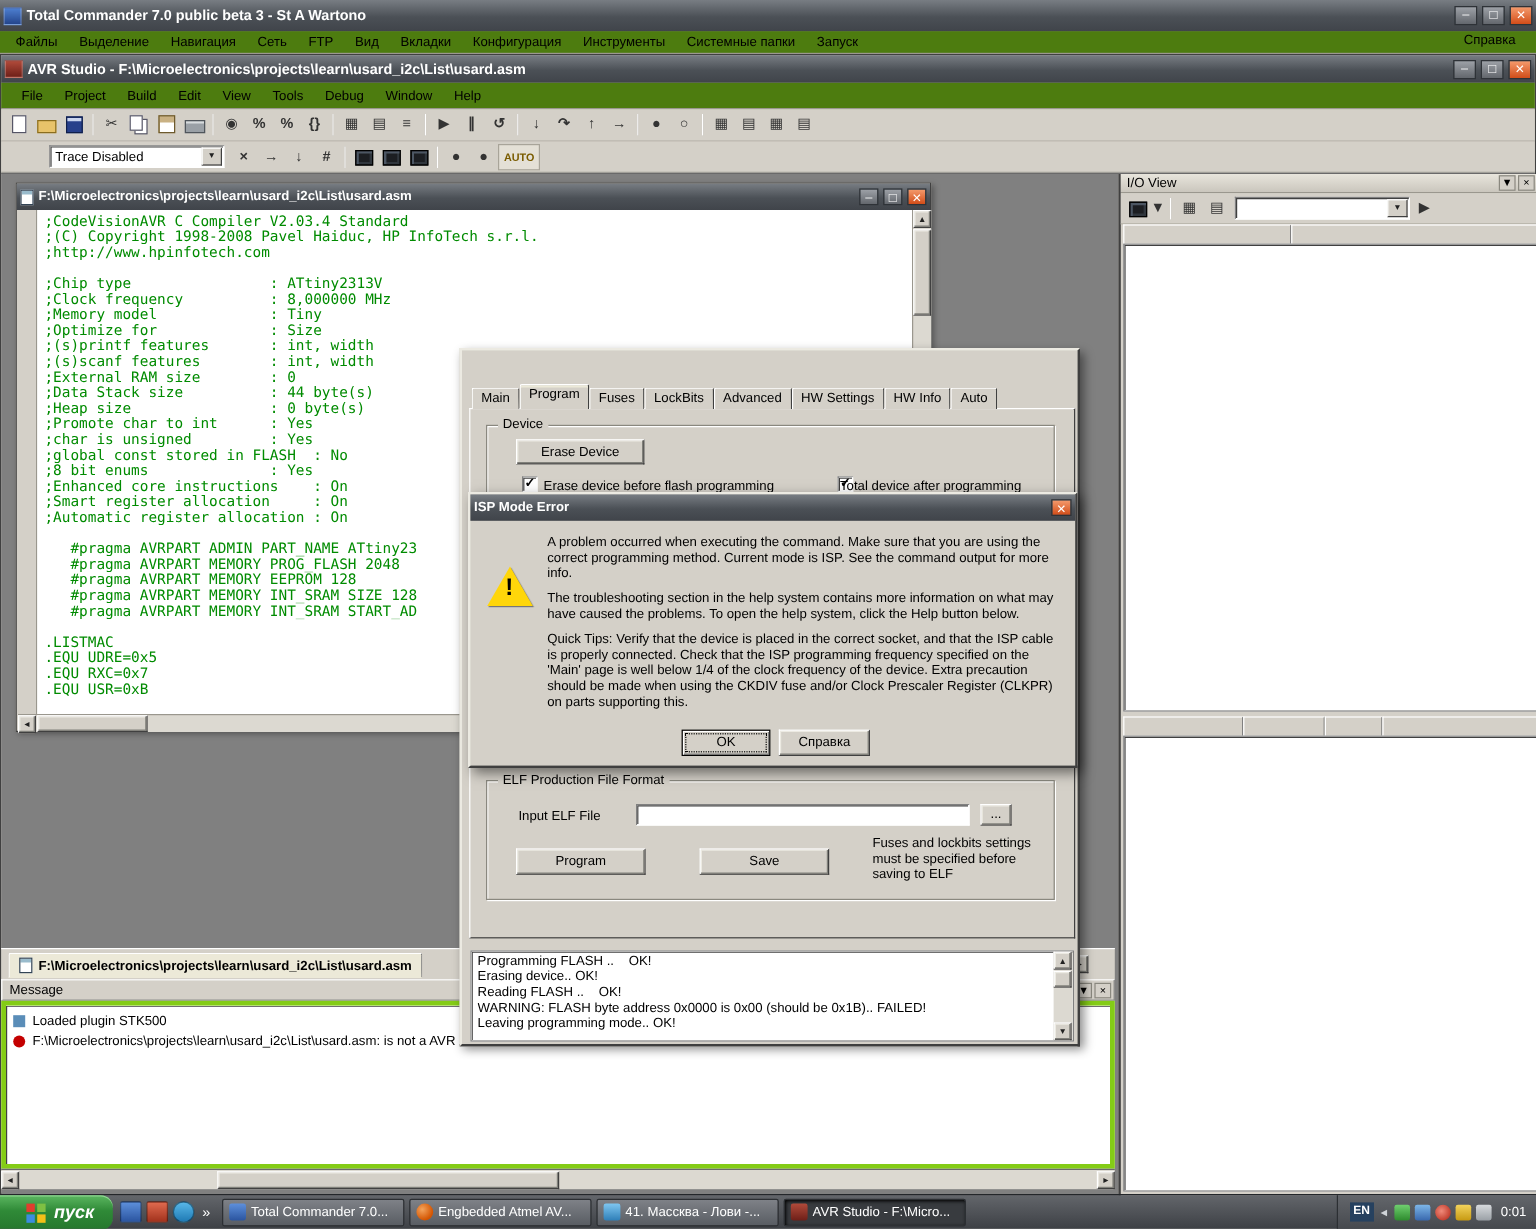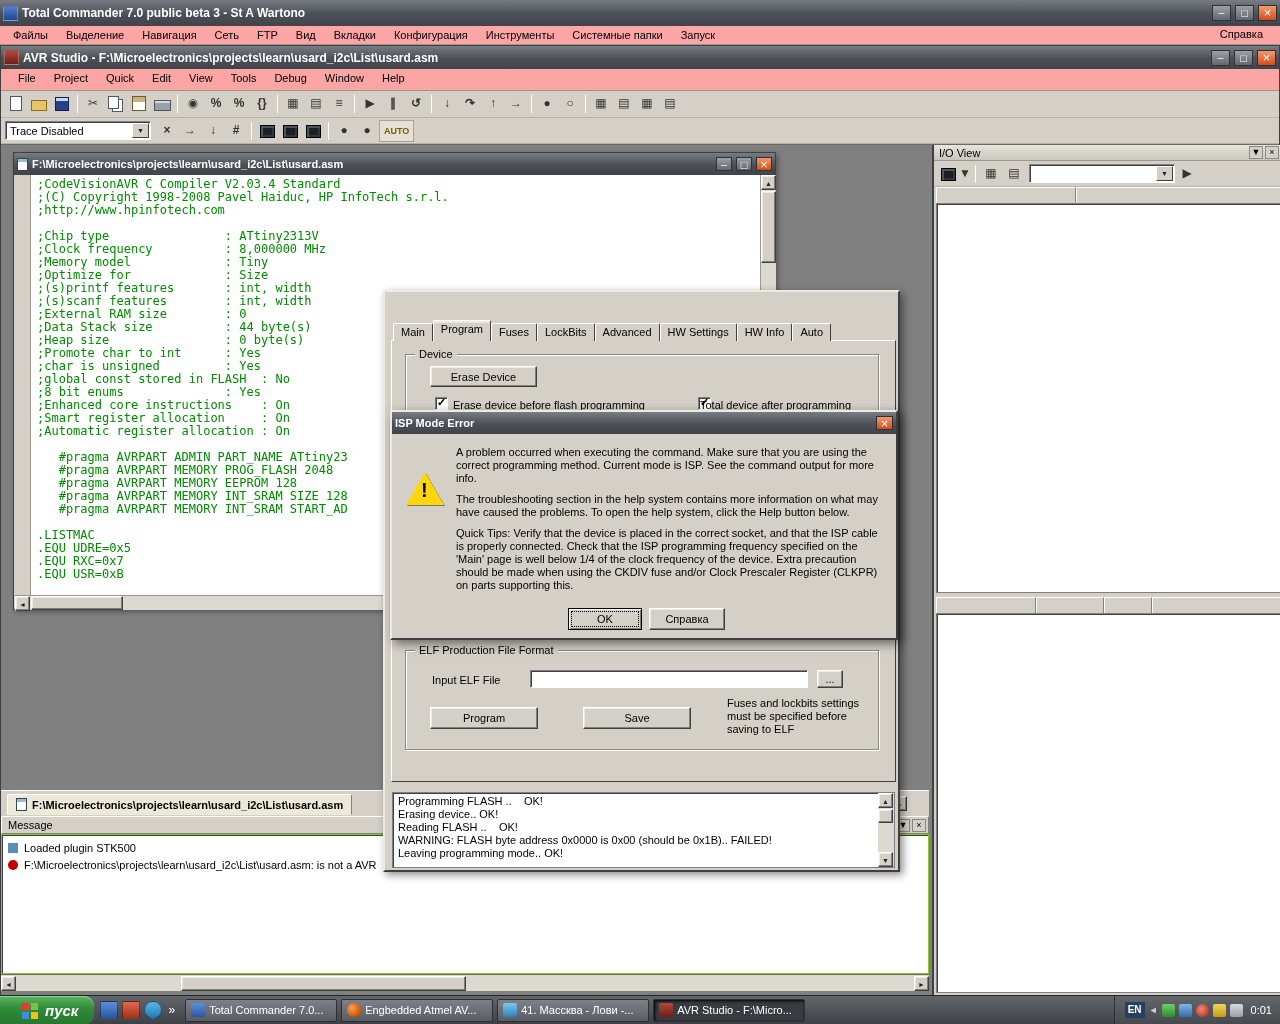--- a/index.html
+++ b/index.html
@@ -9,21 +9,21 @@
 
 .titlebar{background:linear-gradient(180deg,#787d83 0%,#4b5056 55%,#40444a 100%);color:#fff;display:flex;align-items:center;gap:4px;padding:0 3px;}
 .title-text{font-weight:bold;font-size:12px;white-space:nowrap;overflow:hidden;flex:1;}
 .appicon{width:15px;height:15px;flex:0 0 auto;border:1px solid rgba(255,255,255,.25);}
 .tbtn{width:19px;height:16px;flex:0 0 auto;background:linear-gradient(#9da1a7,#63676d);border:1px solid #2e3237;color:#fff;text-align:center;position:relative;}
 .tbtn::before{position:absolute;left:0;right:0;font-size:10px;line-height:15px;}
 .b-min::before{content:"_";top:-5px;}
 .b-max::before{content:"□";font-size:11px;top:0;}
 .b-close{background:linear-gradient(#f49a6c,#d24d19);}
 .b-close::before{content:"×";font-size:13px;top:-1px;}
-.menubar{background:#fca5a5;border-bottom:1px solid #9b988f;display:flex;align-items:flex-start;}
+.menubar{background:#4d7c0f;border-bottom:1px solid #9b988f;display:flex;align-items:center;}
 .mi{display:inline-block;padding:3px 9px;white-space:nowrap;}
 .toolbar{display:flex;align-items:center;padding:2px 4px;background:#d4d0c8;border-bottom:1px solid #b5b2a9;gap:1px;}
 .tsep{width:1px;height:18px;background:#98958c;border-right:1px solid #fff;margin:0 3px;}
 .tb{width:22px;height:22px;flex:0 0 auto;position:relative;text-align:center;}
 .tb[class*="t-"]::before{font-size:12px;line-height:20px;color:#333;}
 
 .s-page::before{content:"";display:block;width:10px;height:13px;background:#fff;border:1px solid #556;margin:3px auto;}
 .s-folder::before{content:"";display:block;width:14px;height:9px;background:#e8c36a;border:1px solid #8a6d1f;margin:7px auto 0;}
 .s-disk::before{content:"";display:block;width:12px;height:12px;background:#27408b;border:1px solid #101f4a;margin:4px auto;box-shadow:inset 0 3px 0 #c9d4ee;}
 .s-copy::before{content:"";display:block;width:9px;height:11px;background:#fff;border:1px solid #556;margin:3px 8px 0 3px;box-shadow:4px 3px 0 -1px #fff,4px 3px 0 0 #556;}
@@ -51,21 +51,21 @@
 .t-hash::before{content:"#";font-weight:bold;}
 .t-ledr::before{content:"●";color:#c23418;}
 .t-ledg::before{content:"●";color:#2e9e38;}
 .t-go::before{content:"▶";color:#1e8f1e;}
 .t-darr::before{content:"▼";font-size:8px;line-height:22px;}
 .auto{width:auto;padding:0 4px;font:bold 9px/20px "Liberation Sans",sans-serif;color:#7a5c00;border:1px solid #a8a499;background:#e4e0d6;}
 
 .btn{background:#d4d0c8;border:1px solid;border-color:#fff #404040 #404040 #fff;box-shadow:inset -1px -1px 0 #80807a,inset 1px 1px 0 #eceae2;font-family:inherit;font-size:11px;color:#000;text-align:center;}
 .btn.default{border:1px solid #000;outline:1px dotted #000;outline-offset:-4px;box-shadow:inset 1px 1px 0 #fff,inset -1px -1px 0 #808080;}
 .field{border:1px solid;border-color:#808080 #fff #fff #808080;box-shadow:inset 1px 1px 0 #404040;background:#fff;font:11px "Liberation Sans",sans-serif;padding:0 3px;}
-.combo{display:flex;height:19px;background:#fff;border:1px solid;border-color:#808080 #fff #fff #808080;box-shadow:inset 1px 1px 0 #404040;align-items:center;}
+.combo{display:flex;height:19px;background:#fff;border:1px solid;border-color:#808080 #fff #fff #808080;box-shadow:inset 1px 1px 0 #404040;align-items:center;margin-left:36px;}
 .combo .ct{flex:1;padding:0 4px;white-space:nowrap;overflow:hidden;}
 .dbtn{width:17px;height:15px;background:#d4d0c8;border:1px solid;border-color:#fff #404040 #404040 #fff;position:relative;flex:0 0 auto;margin-right:1px;}
 .dbtn::before{content:"▼";font-size:7px;position:absolute;left:4px;top:3px;color:#222;}
 .groupbox{border:1px solid #8a887f;box-shadow:1px 1px 0 #fff,inset 1px 1px 0 #fff;}
 .gb-label{position:absolute;top:-7px;left:9px;background:#d4d0c8;padding:0 4px;}
 .cb{width:13px;height:13px;background:#fff;border:1px solid;border-color:#808080 #fff #fff #808080;box-shadow:inset 1px 1px 0 #404040;display:inline-block;position:relative;}
 .cb.checked::before{content:"✓";position:absolute;left:1px;top:-2px;font-size:11px;font-weight:bold;}
 
 .tab{background:#d4d0c8;border:1px solid;border-color:#fff #404040 #d4d0c8 #fff;border-bottom:none;padding:2px 7px 0;height:18px;border-radius:2px 2px 0 0;position:relative;z-index:1;}
 .tab.active{height:21px;z-index:3;box-shadow:inset 0 2px 0 #ece9d8;}
@@ -141,21 +141,21 @@
   <div class="titlebar" style="height:23px;">
     <span class="appicon" style="background:linear-gradient(#b04a3a,#6e1f18);"></span>
     <span class="title-text">AVR Studio - F:\Microelectronics\projects\learn\usard_i2c\List\usard.asm</span>
     <span class="tbtn b-min"></span>
     <span class="tbtn b-max"></span>
     <span class="tbtn b-close"></span>
   </div>
   <div class="menubar" style="height:22px;padding-left:8px;">
       <div class="mi">File</div>
       <div class="mi">Project</div>
-      <div class="mi">Quick</div>
+      <div class="mi">Build</div>
       <div class="mi">Edit</div>
       <div class="mi">View</div>
       <div class="mi">Tools</div>
       <div class="mi">Debug</div>
       <div class="mi">Window</div>
       <div class="mi">Help</div>
     </div>
 
   <div class="toolbar" style="height:27px;">
     <span class="tb s-page"></span>
@@ -279,21 +279,21 @@
       <span class="sbtn a-left" style="right:40px;top:5px;"></span>
       <span class="sbtn a-right" style="right:22px;top:5px;"></span>
     </div>
 
     <div class="abs" style="left:0;top:671px;width:928px;height:158px;">
       <div style="height:18px;background:#d4d0c8;display:flex;align-items:center;border:1px solid;border-color:#fff #808080 #808080 #fff;">
         <span style="padding-left:6px;flex:1;">Message</span>
         <span class="pbtn">▼</span>
         <span class="pbtn">×</span>
       </div>
-      <div style="height:140px;background:#fff;border:1px solid #84cc16;box-shadow:inset 1px 1px 0 #404040;padding:4px 6px;">
+      <div style="height:140px;background:#fff;border:4px solid #84cc16;box-shadow:inset 1px 1px 0 #404040;padding:4px 6px;">
         <div class="msg-row">
           <span class="msg-ic" style="background:#5a8db8;"></span>
           <span>Loaded plugin STK500</span>
         </div>
         <div class="msg-row">
           <span class="msg-ic round" style="background:#c40000;"></span>
           <span>F:\Microelectronics\projects\learn\usard_i2c\List\usard.asm:  is not a AVR</span>
         </div>
       </div>
     </div>

